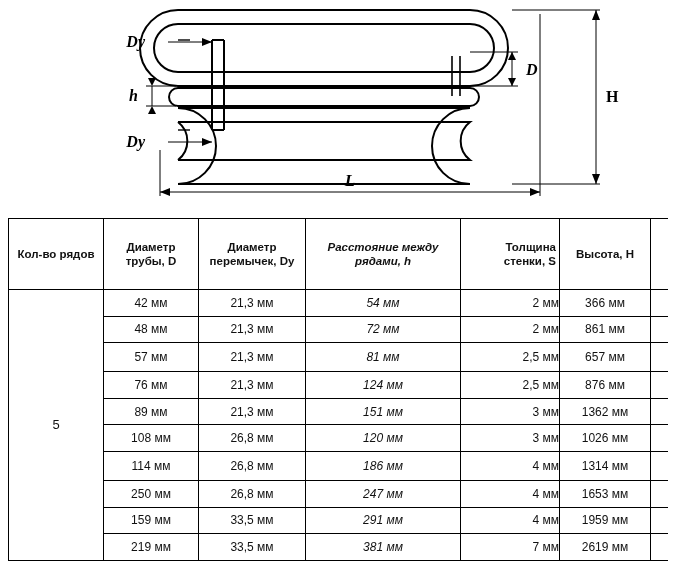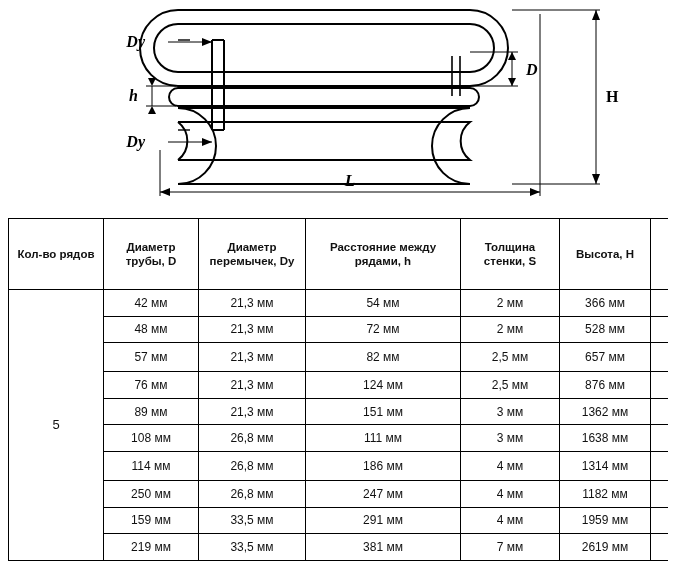--- a/index.html
+++ b/index.html
@@ -12,22 +12,22 @@
 
   
   .tablewrap{position:absolute;left:8px;top:218px;width:684px;}
   table{border-collapse:collapse;width:684px;table-layout:fixed;}
   table td,table th{border:1px solid #000;padding:0;text-align:center;vertical-align:middle;}
   thead th{font-weight:bold;font-size:11.5px;line-height:1.25;height:66px;padding:2px 3px;}
   tbody td{font-size:12px;height:25.6px;}
   .col1{width:88px;}
   .col2{width:88px;text-align:center;}
   .col3{width:100px;}
-  .col4{width:148px;}
-  .col5{width:92px;}
+  .col4{width:148px;font-style:italic;}
+  .col5{width:92px;text-align:right;}
   .col6{width:84px;text-align:center;}
   .col7{width:84px;}
   .rows-cell{font-size:13px;}
   .len-cell{font-size:12px;}
 </style>
 </head>
 <body>
 
 <div class="page">
 
@@ -133,29 +133,29 @@
             <td class="col6">366 мм</td>
             <td class="col7 len-cell">
               <div>1000 мм</div>
             </td>
           </tr>
           <tr>
             <td class="col2">48 мм</td>
             <td class="col3">21,3 мм</td>
             <td class="col4">72 мм</td>
             <td class="col5">2 мм</td>
-            <td class="col6">528 мм</td>
+            <td class="col6">861 мм</td>
             <td class="col7 len-cell">
               <div>2000 мм</div>
             </td>
           </tr>
           <tr>
             <td class="col2">57 мм</td>
             <td class="col3">21,3 мм</td>
-            <td class="col4">82 мм</td>
+            <td class="col4">81 мм</td>
             <td class="col5">2,5 мм</td>
             <td class="col6">657 мм</td>
             <td class="col7 len-cell">
               <div>3000 мм</div>
               <div>4000 мм</div>
             </td>
           </tr>
           <tr>
             <td class="col2">76 мм</td>
             <td class="col3">21,3 мм</td>
@@ -172,44 +172,44 @@
             <td class="col4">151 мм</td>
             <td class="col5">3 мм</td>
             <td class="col6">1362 мм</td>
             <td class="col7 len-cell">
               <div>6000 мм</div>
             </td>
           </tr>
           <tr>
             <td class="col2">108 мм</td>
             <td class="col3">26,8 мм</td>
-            <td class="col4">111 мм</td>
+            <td class="col4">120 мм</td>
             <td class="col5">3 мм</td>
-            <td class="col6">1638 мм</td>
+            <td class="col6">1026 мм</td>
             <td class="col7 len-cell">
               <div>7000 мм</div>
             </td>
           </tr>
           <tr>
             <td class="col2">114 мм</td>
             <td class="col3">26,8 мм</td>
             <td class="col4">186 мм</td>
             <td class="col5">4 мм</td>
             <td class="col6">1314 мм</td>
             <td class="col7 len-cell">
               <div>8000 мм</div>
               <div>9000 мм</div>
             </td>
           </tr>
           <tr>
             <td class="col2">250 мм</td>
             <td class="col3">26,8 мм</td>
             <td class="col4">247 мм</td>
             <td class="col5">4 мм</td>
-            <td class="col6">1182 мм</td>
+            <td class="col6">1653 мм</td>
             <td class="col7 len-cell">
               <div>10000 мм</div>
             </td>
           </tr>
           <tr>
             <td class="col2">159 мм</td>
             <td class="col3">33,5 мм</td>
             <td class="col4">291 мм</td>
             <td class="col5">4 мм</td>
             <td class="col6">1959 мм</td>

